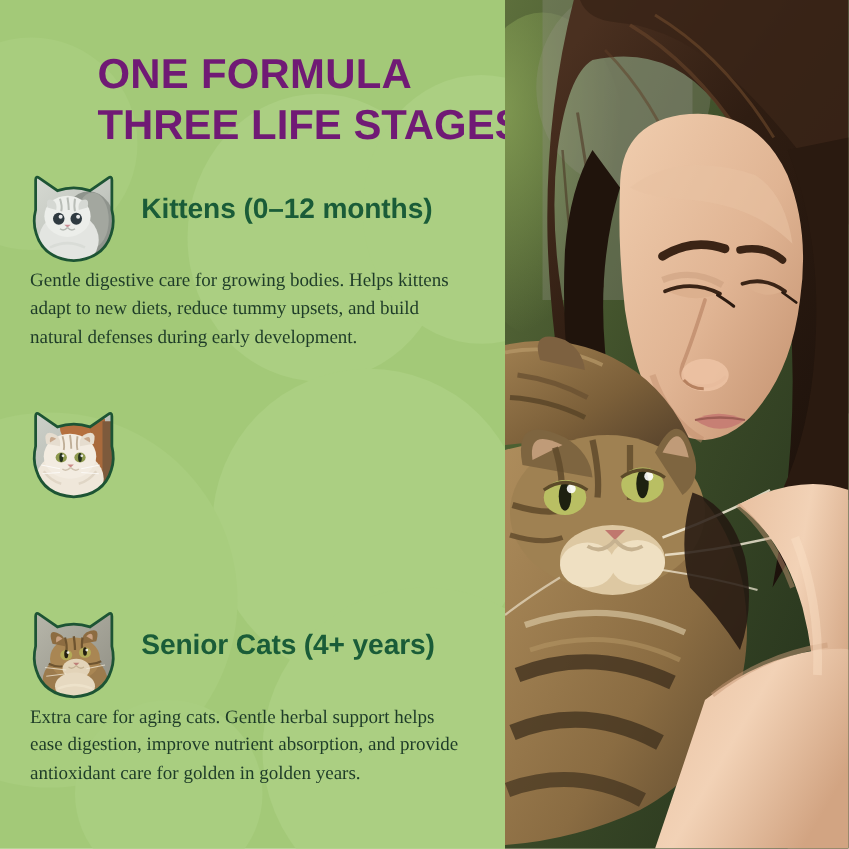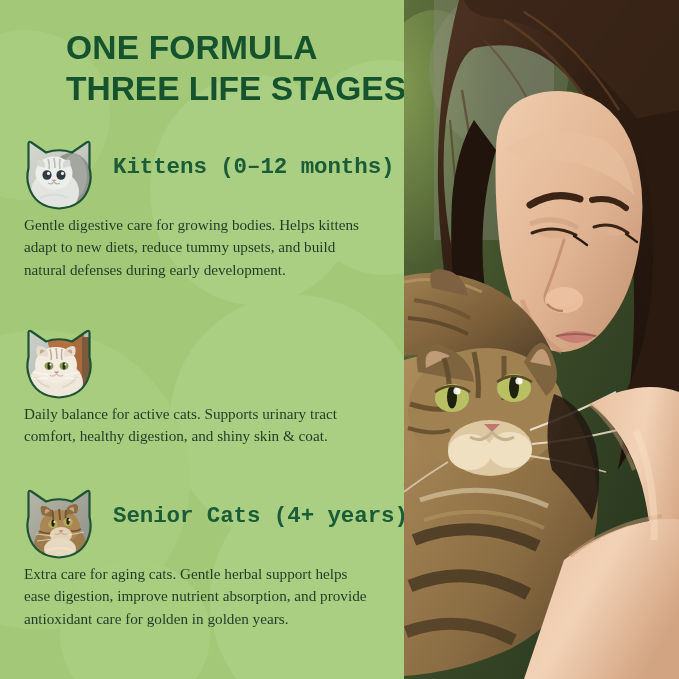--- a/index.html
+++ b/index.html
@@ -50,26 +50,26 @@
     position: relative;
     z-index: 2;
     padding: 0;
   }
 
   .page-title {
     position: absolute;
     left: 62px;
     top: 24px;
     width: 340px;
-    margin: 4px;
+    margin: 16px;
     font-size: 33.5px;
     line-height: 1.22;
     font-weight: bold;
     letter-spacing: 0.2px;
-    color: #14532d;
+    color: #701a75;
     text-transform: uppercase;
     font-family: "Liberation Sans", sans-serif;
   }
   .page-title .line2 { display: block; letter-spacing: 0px; }
 
   .stage {
     position: absolute;
     left: 0;
     width: 404px;
   }
@@ -95,21 +95,21 @@
   .stage-title {
     position: absolute;
     left: 113px;
     top: 16px;
     margin: 0;
     font-size: 22.5px;
     font-weight: bold;
     color: #1a5c38;
     letter-spacing: -0.1px;
     white-space: nowrap;
-    font-family: Liberation Mono, monospace;
+    font-family: Liberation Sans, sans-serif;
   }
 
   .stage-body {
     margin: 0;
     padding: 0;
     position: absolute;
     left: 24px;
     top: 76px;
     width: 352px;
     font-size: 15.2px;
@@ -249,21 +249,20 @@
 
                 <path d="M24 48 L9 45" stroke="#ffffff" stroke-width="0.9" opacity="0.7"></path>
                 <path d="M24 51 L10 52" stroke="#ffffff" stroke-width="0.9" opacity="0.7"></path>
                 <path d="M41 48 L56 45" stroke="#ffffff" stroke-width="0.9" opacity="0.7"></path>
                 <path d="M41 51 L55 52" stroke="#ffffff" stroke-width="0.9" opacity="0.7"></path>
               </g>
               <path d="M4.5 30 L4.5 6 Q4.5 2.5 7.5 4.5 L22 14.5 Q35 10 48 14.5 L62.5 4.5 Q65.5 2.5 65.5 6 L65.5 30 Q68 40 65 49 Q59 69 35 70.5 Q11 69 5 49 Q2 40 4.5 30 Z" fill="none" stroke="#1d5434" stroke-width="2.2"></path>
             </svg>
           </div>
         </div>
-        <p class="stage-body">Daily balance for active cats. Supports urinary tract comfort, healthy digestion, and shiny skin &amp; coat.</p>
       </div>
 
       <div class="stage stage-3">
         <div class="stage-head">
           <div class="cat-badge">
             <svg viewBox="0 0 70 73" xmlns="http://www.w3.org/2000/svg">
               <defs>
                 <clipPath id="catclip3">
                   <path d="M4.5 30 L4.5 6 Q4.5 2.5 7.5 4.5 L22 14.5 Q35 10 48 14.5 L62.5 4.5 Q65.5 2.5 65.5 6 L65.5 30 Q68 40 65 49 Q59 69 35 70.5 Q11 69 5 49 Q2 40 4.5 30 Z"></path>
                 </clipPath>

